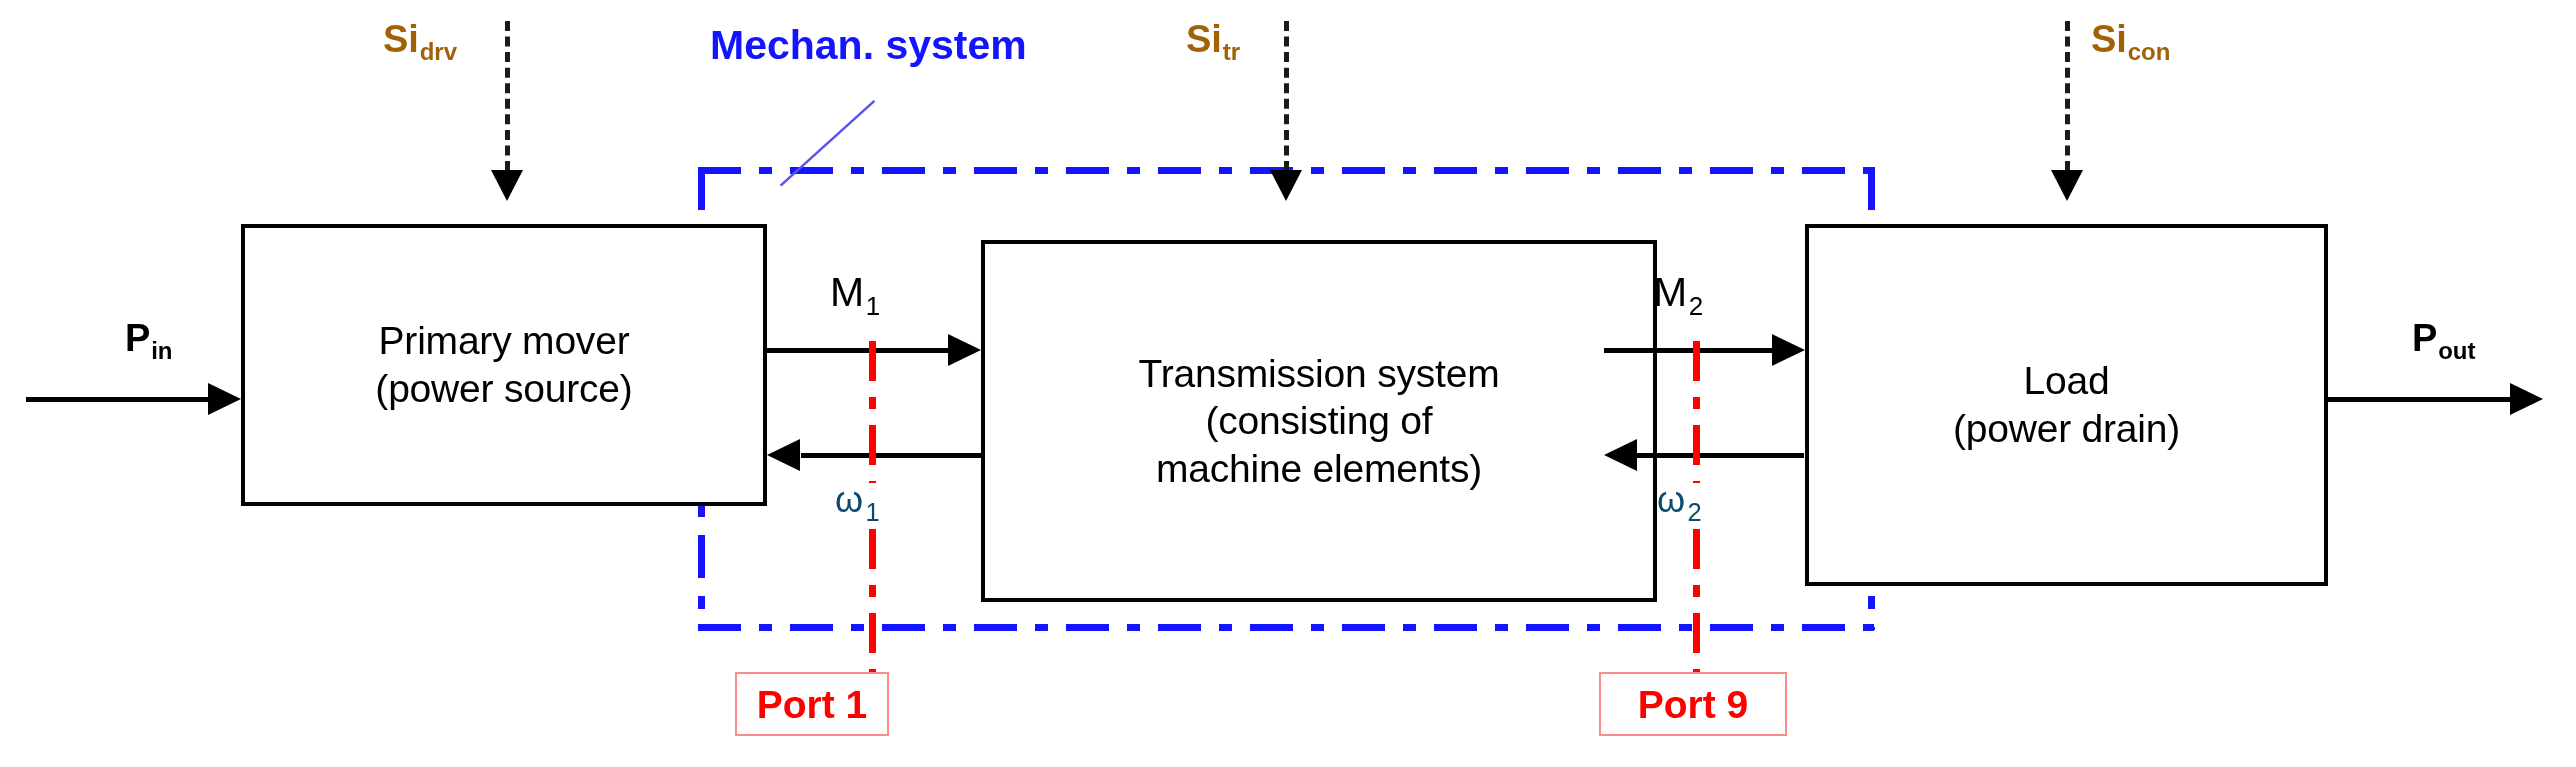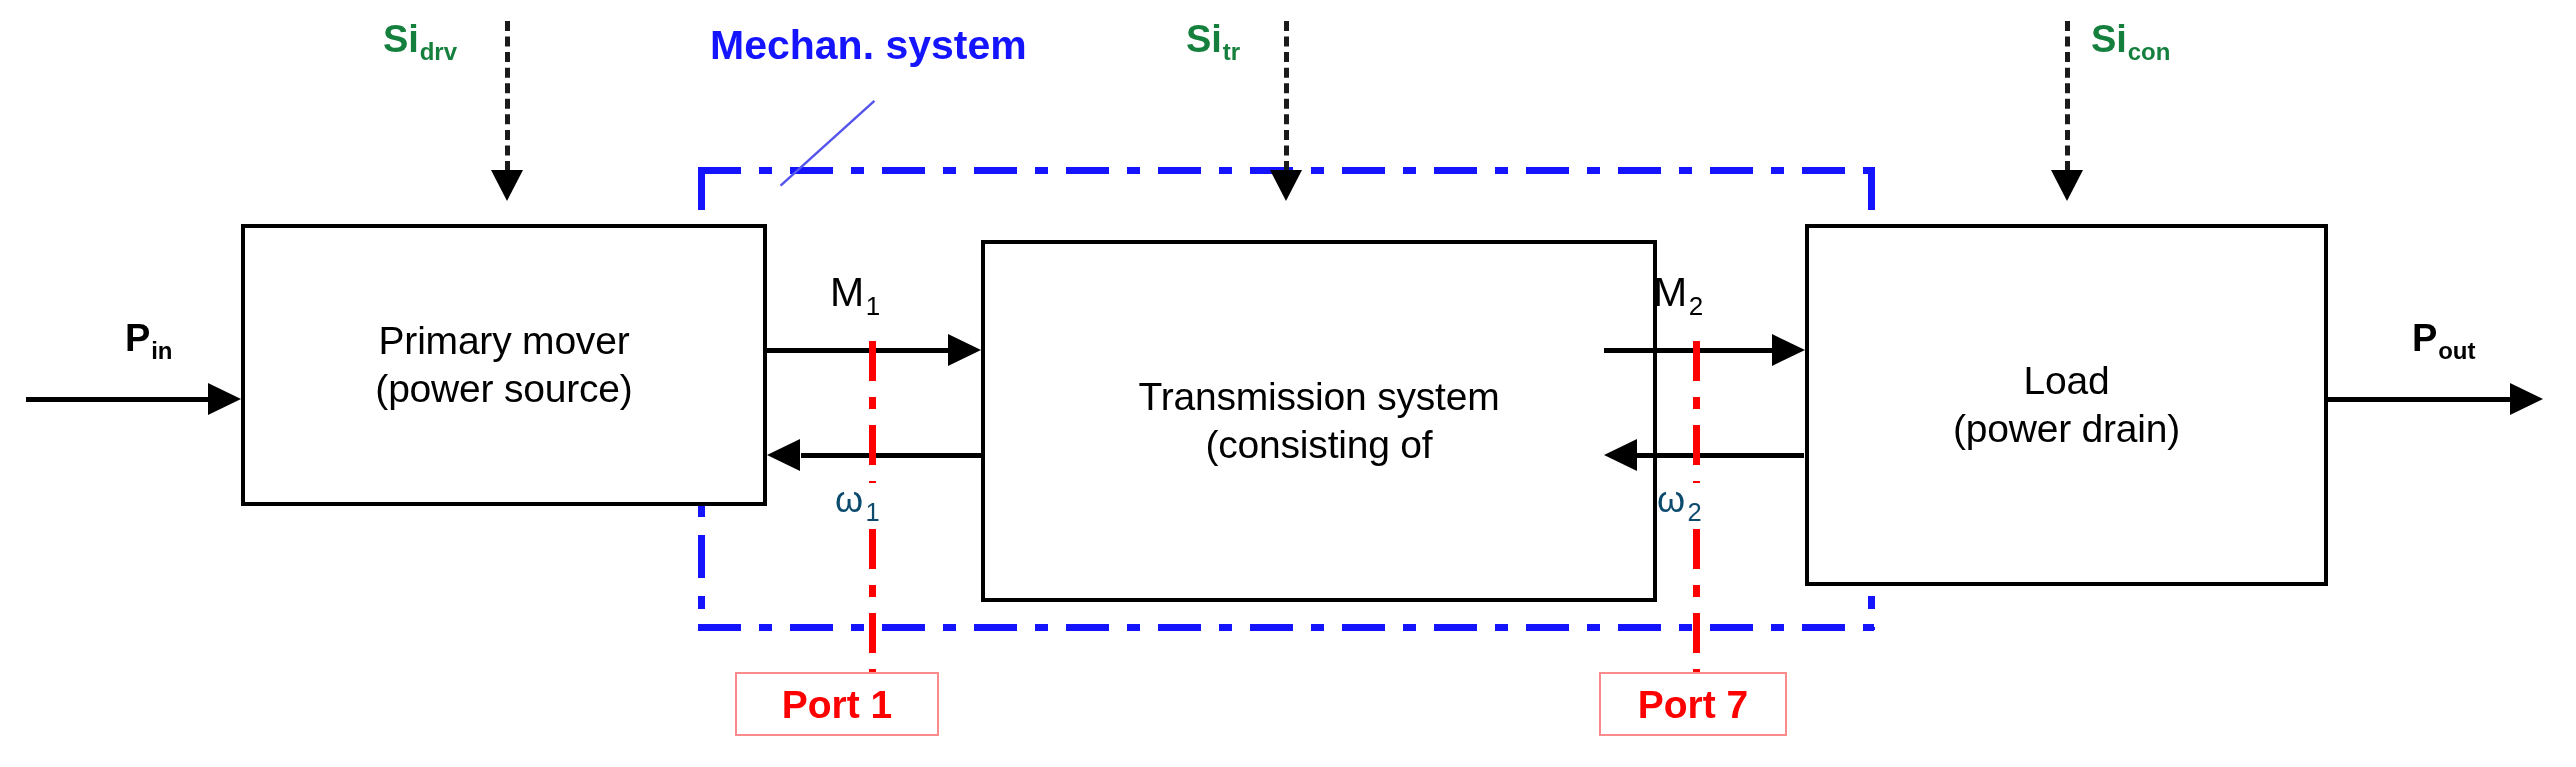--- a/index.html
+++ b/index.html
@@ -60,21 +60,21 @@
   .lbl .sub{font-size:24px;font-weight:700;vertical-align:baseline;
     position:relative;top:8.2px;left:0.8px;}
   .lbl-m{position:absolute;color:#000000;white-space:nowrap;
     font-size:41px;font-weight:400;line-height:1;}
   .lbl-m .sub{font-size:26px;vertical-align:baseline;
     position:relative;top:9px;left:1.6px;}
   .lbl-w{position:absolute;color:#0c4a6e;white-space:nowrap;
     font-size:36px;font-weight:400;line-height:1;}
   .lbl-w .sub{font-size:25.5px;vertical-align:baseline;
     position:relative;top:9px;left:2.5px;}
-  .lbl-si{position:absolute;color:#15803d;white-space:nowrap;
+  .lbl-si{position:absolute;color:#a16207;white-space:nowrap;
     font-size:38px;font-weight:700;line-height:1;}
   .lbl-si .sub{font-size:24px;font-weight:700;vertical-align:baseline;
     position:relative;top:8.2px;left:0.8px;}
 
   
   .lbl-blue{position:absolute;color:#1414ff;white-space:nowrap;
     font-size:41px;font-weight:700;line-height:1;}
   .leader{position:absolute;}
 
   
@@ -109,20 +109,21 @@
     <div class="lines">
       <div>Primary mover</div>
       <div>(power source)</div>
     </div>
   </div>
 
   <div class="block" style="left:981px;top:240px;width:676px;height:362px;">
     <div class="lines">
       <div>Transmission system</div>
       <div>(consisting of</div>
+      <div>machine elements)</div>
     </div>
   </div>
 
   <div class="block" style="left:1805px;top:224px;width:523px;height:362px;">
     <div class="lines">
       <div>Load</div>
       <div>(power drain)</div>
     </div>
   </div>
 
@@ -146,41 +147,41 @@
 
   <div class="hline" style="left:801px;top:453px;width:180px;"></div>
   <div class="arrow-l" style="left:767px;top:439px;"></div>
   <div class="lbl-w" style="left:835px;top:482px;">
     <span>ω</span><span class="sub">1</span>
   </div>
 
   <div class="dashdot-v-red" style="left:869px;top:341px;height:142px;"></div>
   <div class="dashdot-v-red" style="left:869px;top:529px;height:147px;"></div>
 
-  <div class="port-box" style="left:735px;top:672px;width:204px;height:64px;">
+  <div class="port-box" style="left:735px;top:672px;width:154px;height:64px;">
     <span>Port 1</span>
   </div>
 
   <div class="hline" style="left:1604px;top:348px;width:169px;"></div>
   <div class="arrow-r" style="left:1772px;top:334px;"></div>
   <div class="lbl-m" style="left:1653px;top:272px;">
     <span>M</span><span class="sub">2</span>
   </div>
 
   <div class="hline" style="left:1637px;top:453px;width:167px;"></div>
   <div class="arrow-l" style="left:1604px;top:439px;"></div>
   <div class="lbl-w" style="left:1657px;top:482px;">
     <span>ω</span><span class="sub">2</span>
   </div>
 
   <div class="dashdot-v-red" style="left:1693px;top:341px;height:142px;"></div>
   <div class="dashdot-v-red" style="left:1693px;top:529px;height:147px;"></div>
 
   <div class="port-box" style="left:1599px;top:672px;width:188px;height:64px;">
-    <span>Port 7</span>
+    <span>Port 9</span>
   </div>
 
   <div class="sig-dash" style="left:505px;top:20.6px;height:150px;"></div>
   <div class="arrow-d" style="left:491px;top:170px;"></div>
   <div class="lbl-si" style="left:383px;top:20px;">
     <span>Si</span><span class="sub">drv</span>
   </div>
 
   <div class="sig-dash" style="left:1284px;top:20.6px;height:150px;"></div>
   <div class="arrow-d" style="left:1270px;top:170px;"></div>

